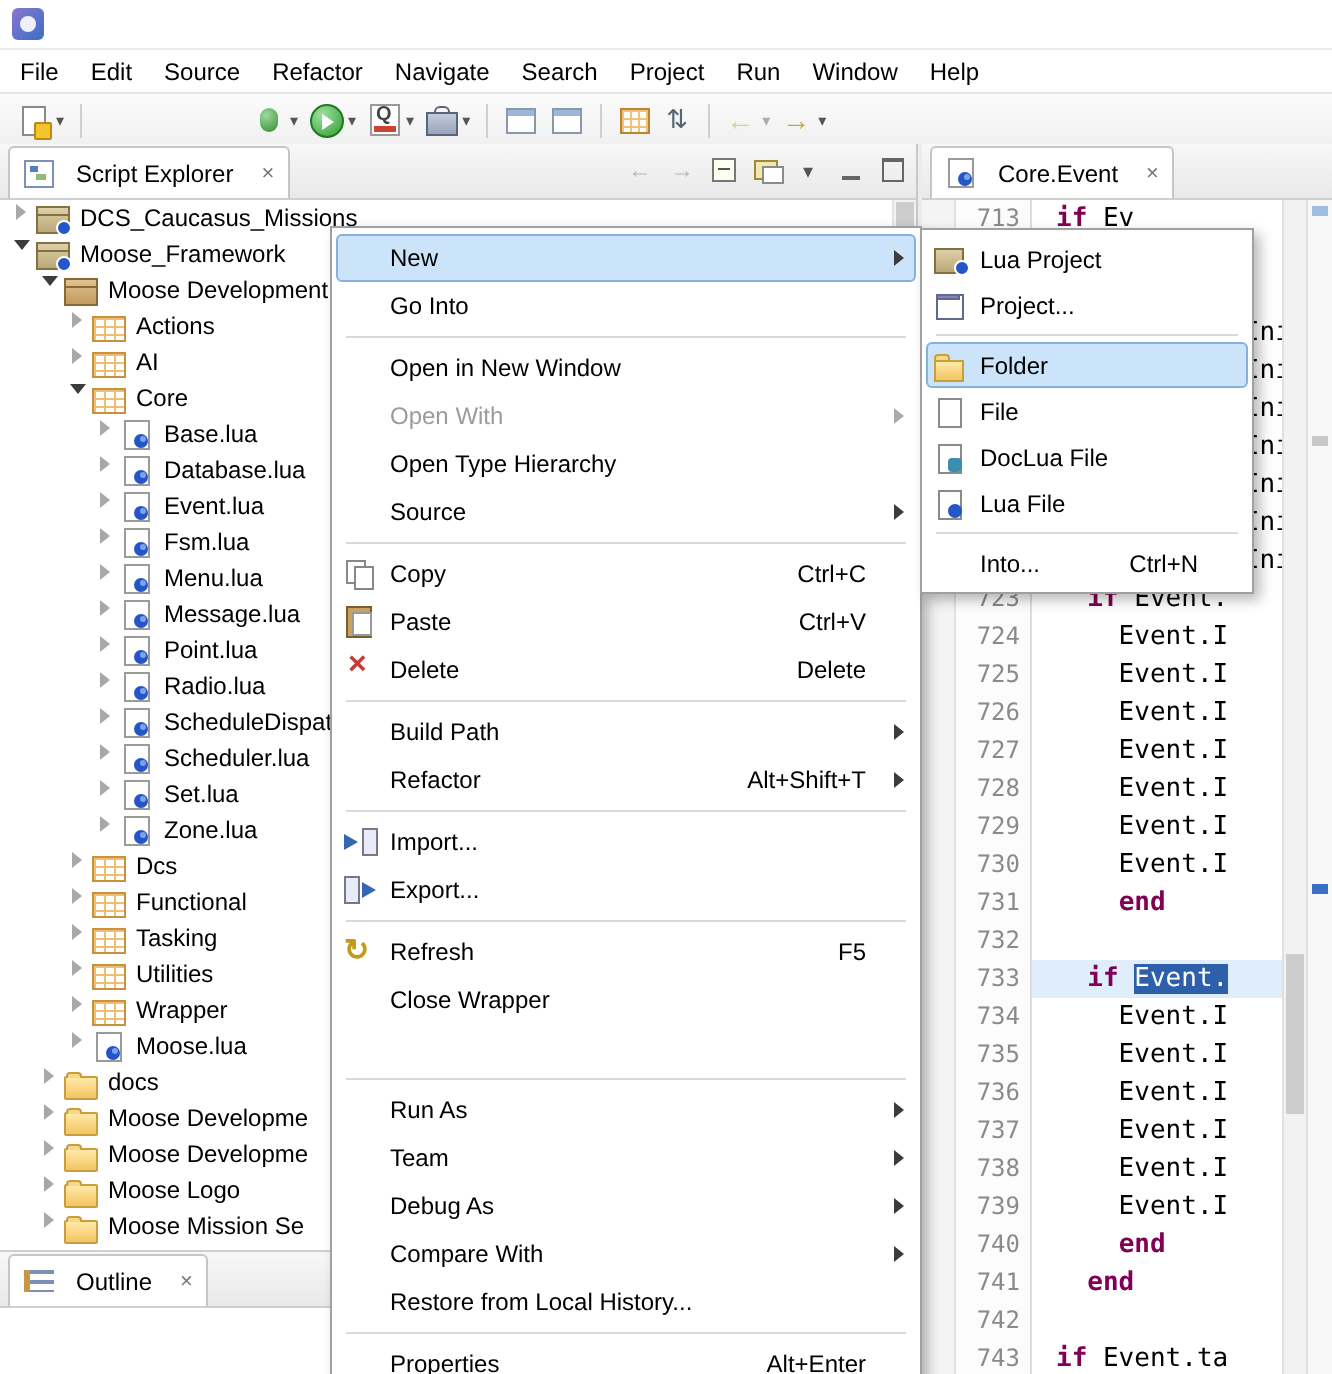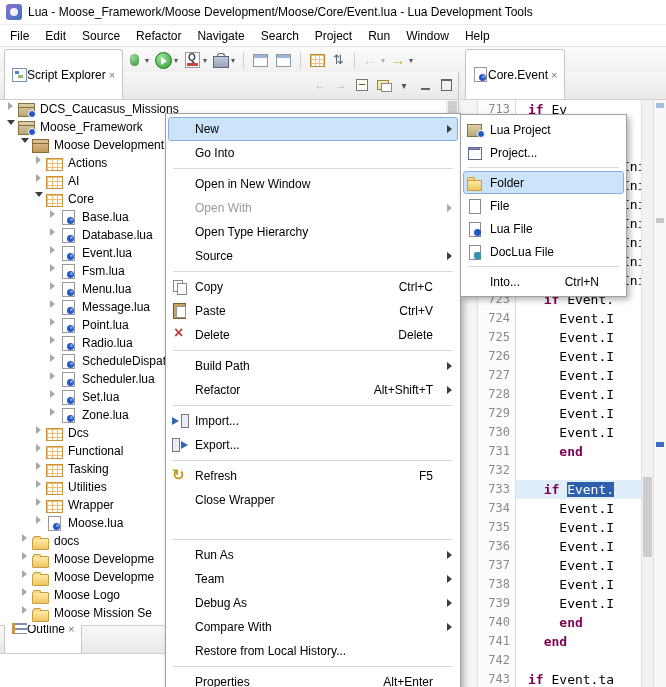--- a/index.html
+++ b/index.html
@@ -41,21 +41,21 @@
   .ticon-back::before{content:"\2190";position:absolute;left:0;top:0;font-size:14px;color:#b99a3e;}
   .ticon-forward::before{content:"\2192";position:absolute;left:0;top:0;font-size:14px;color:#c8a43c;}
 
   
   .main{position:absolute;top:72px;left:0;right:0;bottom:0;display:flex;}
   .left{width:458px;flex:none;display:flex;flex-direction:column;border-right:1px solid #c8c8c8;background:#fff;}
   .sash{width:2px;background:#ececec;flex:none;}
   .right{flex:1;min-width:0;display:flex;flex-direction:column;background:#fff;}
 
   .view-header{height:27px;background:linear-gradient(#f7f7f7,#e9e9e9);border-bottom:1px solid #cfcfcf;display:flex;align-items:flex-end;position:relative;flex:none;}
-  .tab{height:25px;display:flex;align-items:center;gap:0;padding:12px 7px;background:#fff;border:1px solid #c5c5c5;border-bottom:none;border-radius:3px 3px 0 0;margin-left:4px;white-space:nowrap;}
+  .tab{height:25px;display:flex;align-items:center;gap:11px;padding:0 7px;background:#fff;border:1px solid #c5c5c5;border-bottom:none;border-radius:3px 3px 0 0;margin-left:4px;white-space:nowrap;}
   .tab-close{color:#777;font-size:11px;margin-left:3px;}
   .tab-close::before{content:"\00D7";}
   .vtab-icon{width:13px;height:12px;position:relative;background:#fff;border:1px solid #7a92b8;flex:none;}
   .vtab-icon::before{content:"";position:absolute;left:2px;top:2px;width:4px;height:3px;background:#4f81c2;}
   .vtab-icon::after{content:"";position:absolute;left:5px;top:6px;width:5px;height:3px;background:#93b977;}
   .outline-icon{width:12px;height:11px;position:relative;border-left:3px solid #c89648;flex:none;
     background:repeating-linear-gradient(to bottom,#7d8fb3 0 2px,transparent 2px 5px);}
   .vh-tools{position:absolute;right:4px;top:5px;display:flex;gap:5px;align-items:center;}
   .vh-btn{width:16px;height:16px;display:flex;align-items:center;justify-content:center;color:#666;font-size:12px;}
   .vh-btn.disabled{opacity:.4;}
@@ -150,21 +150,20 @@
   .mi-luafile::before{content:"";position:absolute;left:3px;top:1px;width:10px;height:13px;background:#fff;border:1px solid #8a8a8a;}
   .mi-luafile::after{content:"";position:absolute;left:8px;top:8px;width:7px;height:7px;border-radius:50%;background:#2456c8;}
   .mi-docluafile::before{content:"";position:absolute;left:3px;top:1px;width:10px;height:13px;background:#fff;border:1px solid #8a8a8a;}
   .mi-docluafile::after{content:"";position:absolute;left:8px;top:8px;width:7px;height:7px;background:#3a8fb0;border-radius:2px;}
 </style>
 </head>
 <body>
 
 <div class="titlebar">
   <span class="app-icon"></span>
-  <span class="title-text">Lua - Moose_Framework/Moose Development/Moose/Core/Event.lua - Lua Development Tools</span>
 </div>
 
 <div class="menubar">
     <span class="menu-item">File</span>
     <span class="menu-item">Edit</span>
     <span class="menu-item">Source</span>
     <span class="menu-item">Refactor</span>
     <span class="menu-item">Navigate</span>
     <span class="menu-item">Search</span>
     <span class="menu-item">Project</span>
@@ -700,29 +699,29 @@
       <span class="mic mi-folder"></span>
       <span class="mlabel">Folder</span>
       <span class="marrow"></span>
     </div>
     <div class="mrow">
       <span class="mic mi-file"></span>
       <span class="mlabel">File</span>
       <span class="marrow"></span>
     </div>
     <div class="mrow">
+      <span class="mic mi-docluafile"></span>
+      <span class="mlabel">DocLua File</span>
+      <span class="marrow"></span>
+    </div>
+    <div class="mrow">
       <span class="mic mi-luafile"></span>
       <span class="mlabel">Lua File</span>
       <span class="marrow"></span>
     </div>
-    <div class="mrow">
-      <span class="mic mi-docluafile"></span>
-      <span class="mlabel">DocLua File</span>
-      <span class="marrow"></span>
-    </div>
     <div class="msep"></div>
     <div class="mrow">
       <span class="mic"></span>
       <span class="mlabel">Into...</span>
       <span class="maccel">Ctrl+N</span>
       <span class="marrow"></span>
     </div>
   </div>
 
 </body></html>

